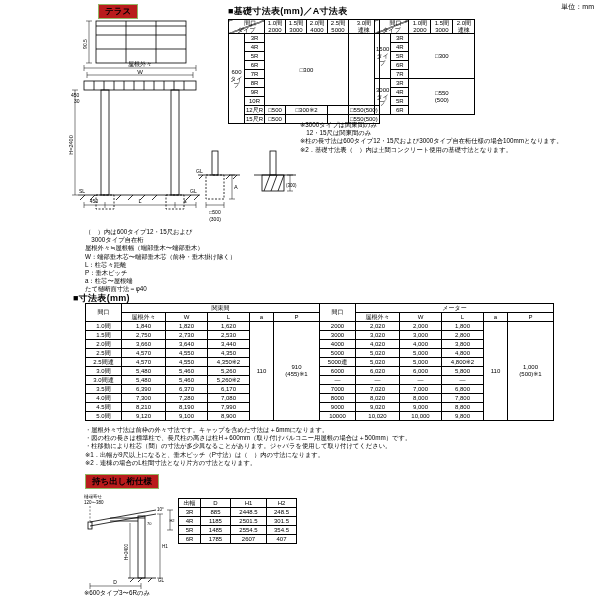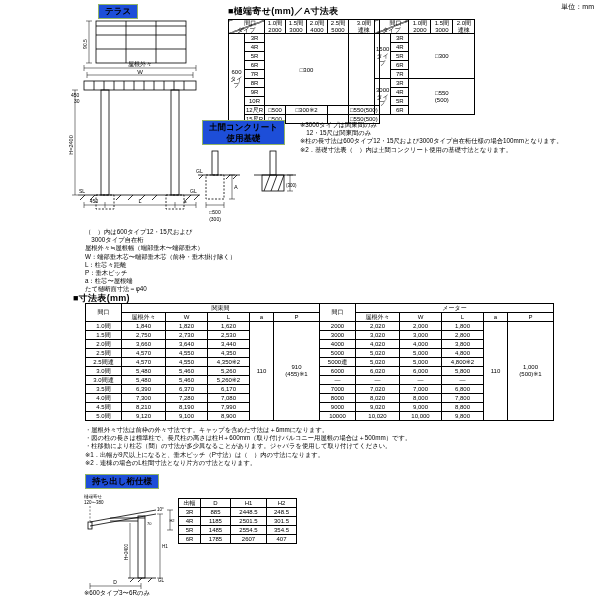--- a/index.html
+++ b/index.html
@@ -1,19 +1,19 @@
 <!DOCTYPE html>
 <html><head>
 <meta charset="utf-8">
 <style>
   html,body{margin:0;padding:0;background:#fff}
   #page{position:relative;width:600px;height:600px;background:#fff;overflow:hidden;
         font-family:"Liberation Sans","DejaVu Sans",sans-serif;color:#000}
   .abs{position:absolute}
-  .glabel{background:#1d4ed8;border:1px solid #93b565;padding:1px 6px;font-size:8.5px;
+  .glabel{background:#b91c1c;border:1px solid #93b565;padding:1px 6px;font-size:8.5px;
           font-weight:bold;line-height:1.25;white-space:pre-line;text-align:center;display:inline-block}
   .title{font-size:9px;font-weight:bold;letter-spacing:.3px}
   .unit{font-size:7px}
   table.spec{border-collapse:collapse;table-layout:fixed}
   table.spec td{border:1px solid #000;font-size:6px;line-height:1.12;text-align:center;
                 vertical-align:middle;padding:0 1px;height:8px;white-space:pre-line;overflow:hidden}
   td.diag{background:linear-gradient(to bottom right,transparent calc(50% - .5px),#000 calc(50% - .5px),
           #000 calc(50% + .5px),transparent calc(50% + .5px));text-align:left;font-size:5.5px}
   .note{font-size:6.3px;line-height:1.3;white-space:nowrap}
   svg{overflow:visible}
@@ -21,21 +21,21 @@
   svg .ln{stroke:#000;fill:none;stroke-width:.8}
   svg .dm{stroke:#000;fill:none;stroke-width:.5}
 </style>
 </head>
 <body>
 
 <div id="page">
 
   <div class="abs glabel" style="left:98px;top:4px">テラス</div>
   <div class="abs unit" style="right:6px;top:2px">単位：mm</div>
-  <div class="abs title" style="left:228px;top:5px">■樋端寄せ(mm)／A寸法表</div>
+  <div class="abs title" style="left:228px;top:5px">■基礎寸法表(mm)／A寸法表</div>
 
   <svg class="abs" style="left:80px;top:18px" width="112" height="48" viewBox="0 0 112 48">
     <g class="ln">
       <rect x="16" y="3" width="90" height="42"></rect>
       <line x1="16" y1="8" x2="106" y2="8"></line>
       <line x1="46" y1="3" x2="46" y2="45"></line>
       <line x1="76" y1="3" x2="76" y2="45"></line>
       <line x1="16" y1="17" x2="106" y2="17"></line>
       <line x1="16" y1="31" x2="106" y2="31"></line>
     </g>
@@ -226,22 +226,20 @@
     <text x="1" y="37" font-size="5">450</text>
     <text x="4" y="43" font-size="5">30</text>
     <text x="3" y="85" font-size="5.5" text-anchor="middle" transform="rotate(-90 3 85)">H=2400</text>
     <text x="24" y="143" font-size="5" text-anchor="middle">450</text>
     <text x="70" y="143" font-size="5.5" text-anchor="middle">L</text>
     <text x="115" y="143" font-size="5.5" text-anchor="middle">a</text>
     <text x="9" y="133" font-size="5">SL</text>
     <text x="120" y="133" font-size="5">GL</text>
   </svg>
 
-  <div class="abs glabel" style="left:202px;top:120px">土間コンクリート
-使用基礎</div>
   <svg class="abs" style="left:196px;top:147px" width="105" height="78" viewBox="0 0 105 78">
     <g class="ln">
       <rect x="16" y="4" width="6" height="24"></rect>
       <line x1="2" y1="28" x2="44" y2="28"></line>
       <line x1="3" y1="32" x2="7" y2="28"></line>
         <line x1="30" y1="32" x2="34" y2="28"></line>
         <line x1="37" y1="32" x2="41" y2="28"></line>
       <rect x="10" y="28" width="18" height="24" stroke-dasharray="2 1.5"></rect>
       <rect x="74" y="4" width="6" height="24"></rect>
       <line x1="58" y1="28" x2="100" y2="28"></line>

